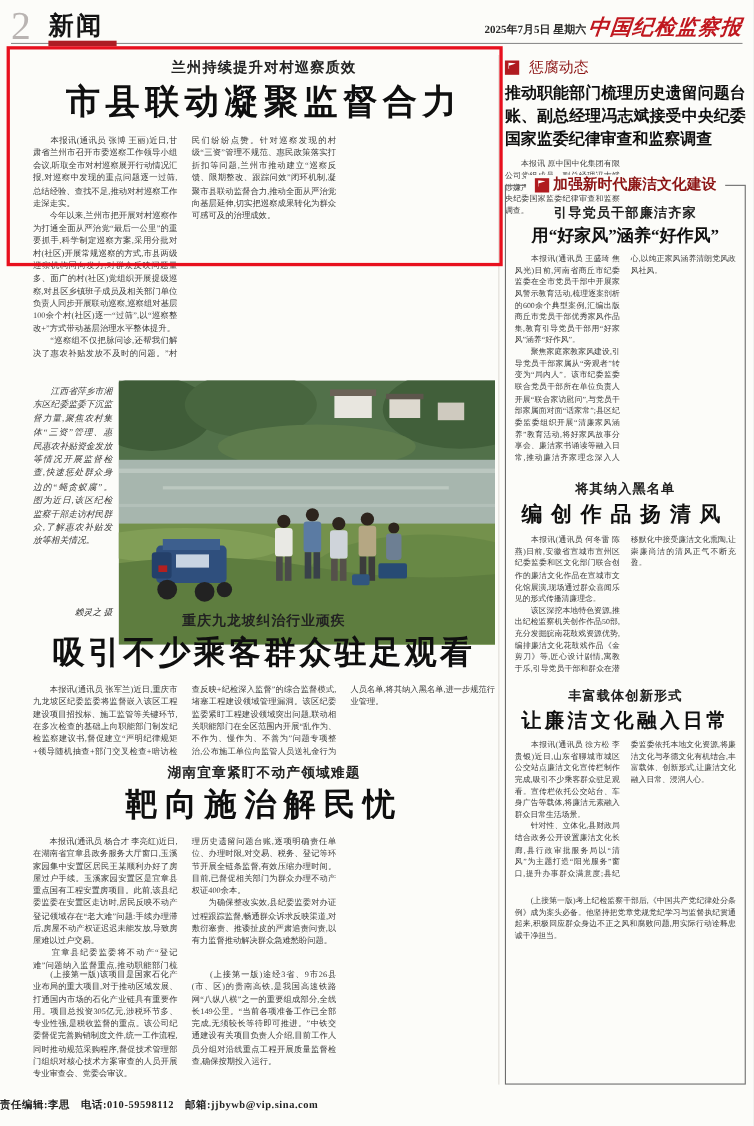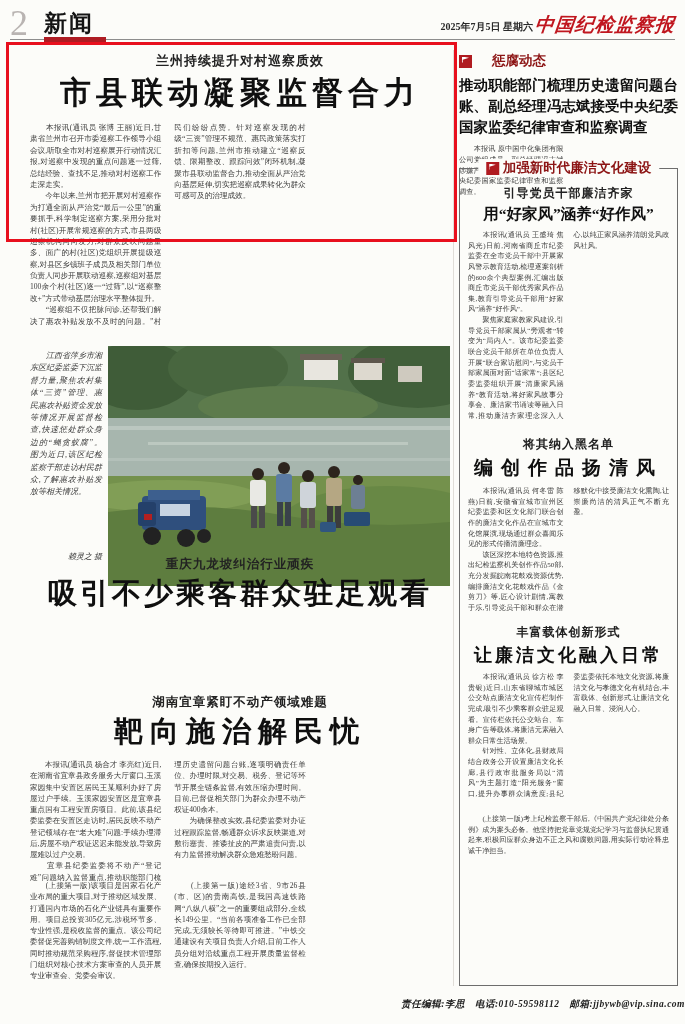--- a/index.html
+++ b/index.html
@@ -44,21 +44,21 @@
   .a2 .body { margin-top:7px; height:76px; font-size:7.5px; }
   .a3 { position:absolute; left:30px; top:694px; width:420px; }
   .a3 .kicker { font-size:12.5px; }
   .a3 .hl { font-size:29px; letter-spacing:7px; margin-top:1px; }
   .a3 .body { margin-top:7px; height:128px; font-size:7.5px; }
   .contblk { position:absolute; left:30px; top:880px; width:420px; height:104px;
              font-size:7.5px; }
   
   .vdiv { position:absolute; left:453px; top:50px; height:936px; border-left:1px solid #e0ddd8; }
   .rcol { position:absolute; left:459px; top:52px; width:219px; }
-  .tag { display:flex; align-items:center; gap:20px; font-size:13.5px; font-weight:bold; color:#8c1414; }
+  .tag { display:flex; align-items:center; gap:9px; font-size:13.5px; font-weight:normal; color:#8c1414; }
   .flag { width:13px; height:13px; background:#b01b20; display:inline-block; position:relative; flex:0 0 13px; }
   .flag::after { content:""; position:absolute; left:3px; top:2px; width:7px; height:6px;
                  background:#fff; clip-path:polygon(0 0,100% 20%,10% 55%,12% 100%,0 100%); }
   .rhl { margin-top:5px; font-size:14.5px; font-weight:bold; line-height:1.45;
          text-align:justify; color:#0f0f0f; }
   .rbody { margin-top:6px; font-size:7.2px; }
   .box { position:absolute; left:459px; top:168px; width:219px; height:818px;
          border:1.6px solid #6d6d6d; padding:16px 8px 22px; }
   .boxtitle { position:absolute; top:-10px; left:50%; transform:translateX(-50%);
               background:#fcfcf9; padding:0 8px; display:flex; align-items:center; gap:4px;
@@ -69,22 +69,22 @@
   .subhl-b { font-size:19px; letter-spacing:8px; }
   .subhl-c { font-size:18px; letter-spacing:3px; }
   .sub .hl { margin-top:2px; }
   .sub .body { margin-top:5px; font-size:7.1px; }
   .bodyA { height:196px; }
   .bodyB { height:128px; }
   .bodyC { height:132px; }
   .rflood { font-size:7.1px; margin-top:2px; height:72px; }
   .rcont { font-size:7.1px; margin-top:8px; }
   
-  .footer { position:absolute; left:12px; right:0; top:998px; text-align:right;
-            font-size:9.5px; font-weight:bold; color:#222; letter-spacing:0.5px;font-style:italic; }
+  .footer { position:absolute; left:0; right:0; top:998px; text-align:left;
+            font-size:9.5px; font-weight:bold; color:#222; letter-spacing:0.5px; }
 </style>
 </head>
 <body>
 
 <div class="page">
 
   <div class="hdr">
     <div class="pagenum">2</div>
     <div class="secname">新闻</div>
     <div class="hdrline"></div>
@@ -157,20 +157,21 @@
         </g>
         <rect x="236" y="166" width="26" height="14" rx="2" fill="#274b74"></rect>
         <rect x="212" y="176" width="16" height="10" rx="2" fill="#30557f"></rect>
       </svg>
     </div>
   </div>
 
   <div class="a2">
     <div class="kicker">重庆九龙坡纠治行业顽疾</div>
     <div class="hl">吸引不少乘客群众驻足观看</div>
+    <div class="body col3">　　本报讯(通讯员 张军兰)近日,重庆市九龙坡区纪委监委将监督嵌入该区工程建设项目招投标、施工监管等关键环节,在多次检查的基础上向职能部门制发纪检监察建议书,督促建立“严明纪律规矩+领导随机抽查+部门交叉检查+暗访检查反映+纪检深入监督”的综合监督模式,堵塞工程建设领域管理漏洞。该区纪委监委紧盯工程建设领域突出问题,联动相关职能部门在全区范围内开展“乱作为、不作为、慢作为、不善为”问题专项整治,公布施工单位向监管人员送礼金行为人员名单,将其纳入黑名单,进一步规范行业管理。</div>
   </div>
 
   <div class="a3">
     <div class="kicker">湖南宜章紧盯不动产领域难题</div>
     <div class="hl">靶向施治解民忧</div>
     <div class="body col3">　　本报讯(通讯员 杨合才 李亮红)近日,在湖南省宜章县政务服务大厅窗口,玉溪家园集中安置区居民王某顺利办好了房屋过户手续。玉溪家园安置区是宜章县重点国有工程安置房项目。此前,该县纪委监委在安置区走访时,居民反映不动产登记领域存在“老大难”问题:手续办理滞后,房屋不动产权证迟迟未能发放,导致房屋难以过户交易。
 　　宜章县纪委监委将不动产“登记难”问题纳入监督重点,推动职能部门梳理历史遗留问题台账,逐项明确责任单位、办理时限,对交易、税务、登记等环节开展全链条监督,有效压缩办理时间。目前,已督促相关部门为群众办理不动产权证400余本。
 　　为确保整改实效,县纪委监委对办证过程跟踪监督,畅通群众诉求反映渠道,对敷衍塞责、推诿扯皮的严肃追责问责,以有力监督推动解决群众急难愁盼问题。</div>
   </div>
 

